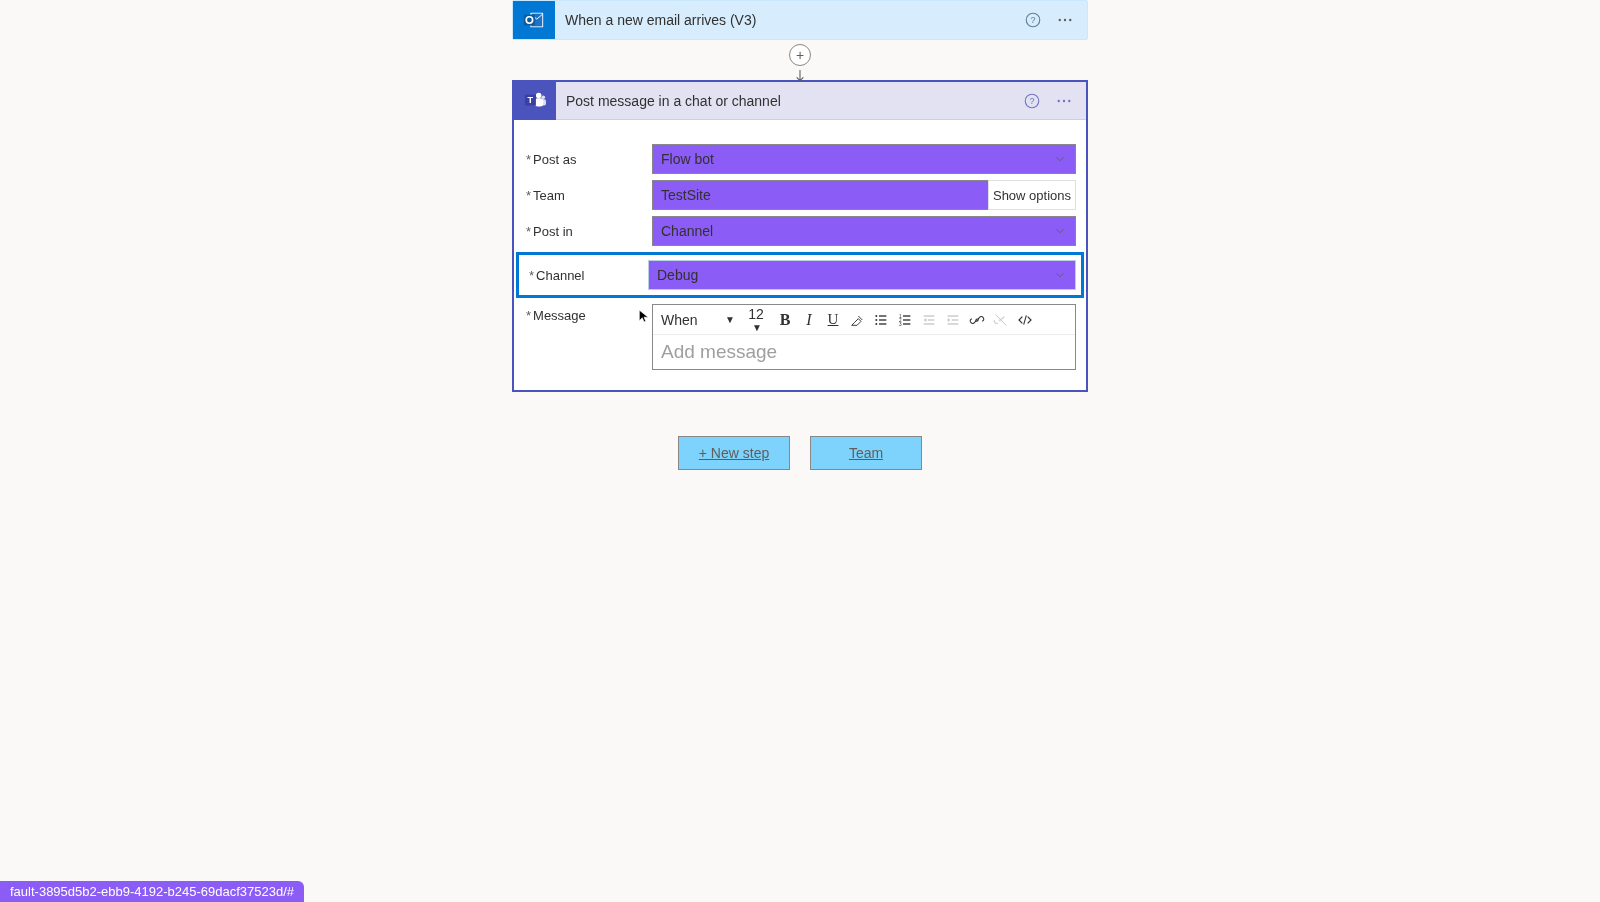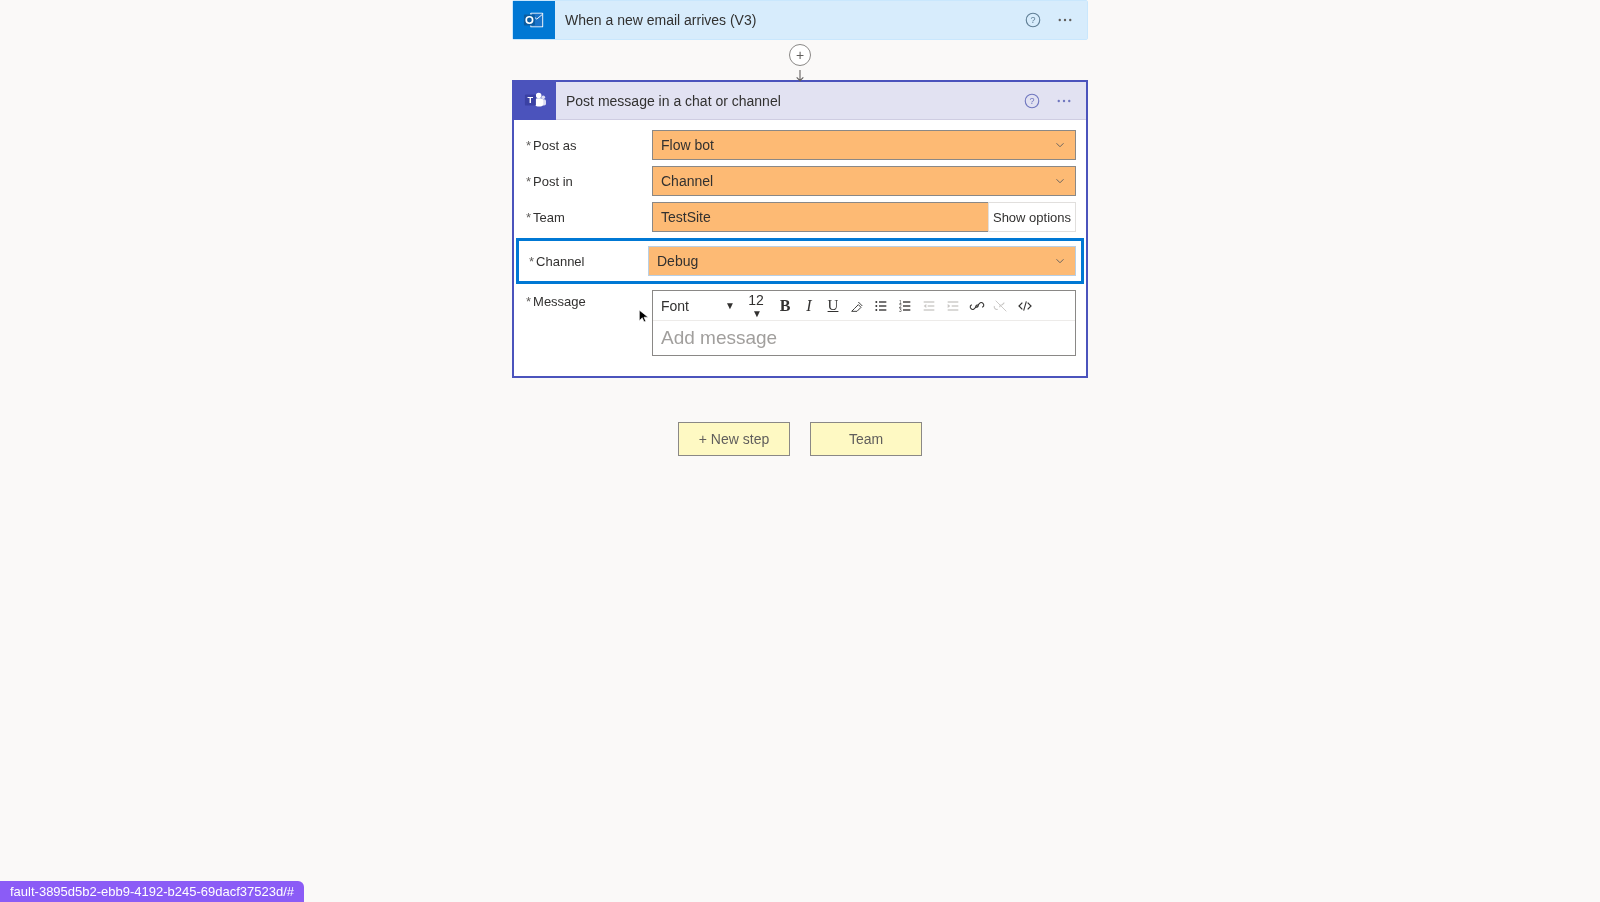--- a/index.html
+++ b/index.html
@@ -83,40 +83,40 @@
   color: #605e5c;
   position: absolute;
   bottom: -4px;
 }
 .action-card {
   width: 576px;
   background: #fff;
   border: 2px solid #4b53bc;
 }
 .action-body {
-  padding: 10px 10px 14px 10px;
+  padding: 24px 10px 14px 10px;
   border-radius: 15px;
 }
 .form-row {
   display: flex;
   align-items: center;
   margin-bottom: 6px;
 }
 .form-label {
   width: 128px;
   font-size: 13px;
   color: #323130;
   padding-left: 2px;
 }
 .req { color: #605e5c; margin-right: 2px; }
 .select-box {
   flex: 1;
   height: 30px;
   border: 1px solid #8a8886;
-  background: #fdba74;
+  background: #8b5cf6;
   display: flex;
   align-items: center;
   justify-content: space-between;
   padding: 0 8px;
   color: #323130;
 }
 .select-box.no-border-right { border-right: none; }
 .chev { color: #605e5c; }
 .show-options {
   width: 88px;
@@ -187,26 +187,27 @@
 .actions {
   display: flex;
   justify-content: center;
   gap: 20px;
   margin-top: 44px;
 }
 .btn {
   height: 34px;
   min-width: 112px;
   border: 1px solid #8a8886;
-  background: #fef9c3;
+  background: #7dd3fc;
   color: #605e5c;
   display: flex;
   align-items: center;
   justify-content: center;
   cursor: pointer;
+  text-decoration: underline;
 }
 .url-pill {
   position: fixed;
   left: 0;
   bottom: 0;
   background: #8b5cf6;
   color: #fff;
   font-size: 13px;
   padding: 3px 10px;
   border-top-right-radius: 6px;
@@ -298,59 +299,59 @@
           <span>Flow bot</span>
           <span class="chev">
               <svg width="14" height="14" viewBox="0 0 24 24">
                 <path d="M6 9 L12 15 L18 9" stroke="currentColor" stroke-width="1.6" fill="none"></path>
               </svg>
             </span>
         </div>
       </div>
 
       <div class="form-row">
+        <div class="form-label"><span class="req">*</span><span>Team</span></div>
+        <div class="select-box no-border-right">
+          <span>TestSite</span>
+        </div>
+        <div class="show-options">Show options</div>
+      </div>
+
+      <div class="form-row">
         <div class="form-label"><span class="req">*</span><span>Post in</span></div>
         <div class="select-box">
           <span>Channel</span>
           <span class="chev">
               <svg width="14" height="14" viewBox="0 0 24 24">
                 <path d="M6 9 L12 15 L18 9" stroke="currentColor" stroke-width="1.6" fill="none"></path>
               </svg>
             </span>
         </div>
       </div>
 
-      <div class="form-row">
-        <div class="form-label"><span class="req">*</span><span>Team</span></div>
-        <div class="select-box no-border-right">
-          <span>TestSite</span>
-        </div>
-        <div class="show-options">Show options</div>
-      </div>
-
       <div class="channel-row">
         <div class="form-row" style="margin-bottom:0;">
           <div class="form-label"><span class="req">*</span><span>Channel</span></div>
           <div class="select-box">
             <span>Debug</span>
             <span class="chev">
                 <svg width="14" height="14" viewBox="0 0 24 24">
                   <path d="M6 9 L12 15 L18 9" stroke="currentColor" stroke-width="1.6" fill="none"></path>
                 </svg>
               </span>
           </div>
         </div>
       </div>
 
       <div class="form-row">
         <div class="form-label msg-label"><span class="req">*</span><span>Message</span></div>
         <div class="msg-editor">
           <div class="toolbar">
             <div class="tb-font">
-              <span>Font</span>
+              <span>When</span>
               <span class="caret">▼</span>
             </div>
             <div class="tb-size">
               <span>12</span>
               <span class="caret" style="margin-left:2px;">▼</span>
             </div>
             <div class="tb-btn">
                 <b>B</b>
               </div>
             <div class="tb-btn">

